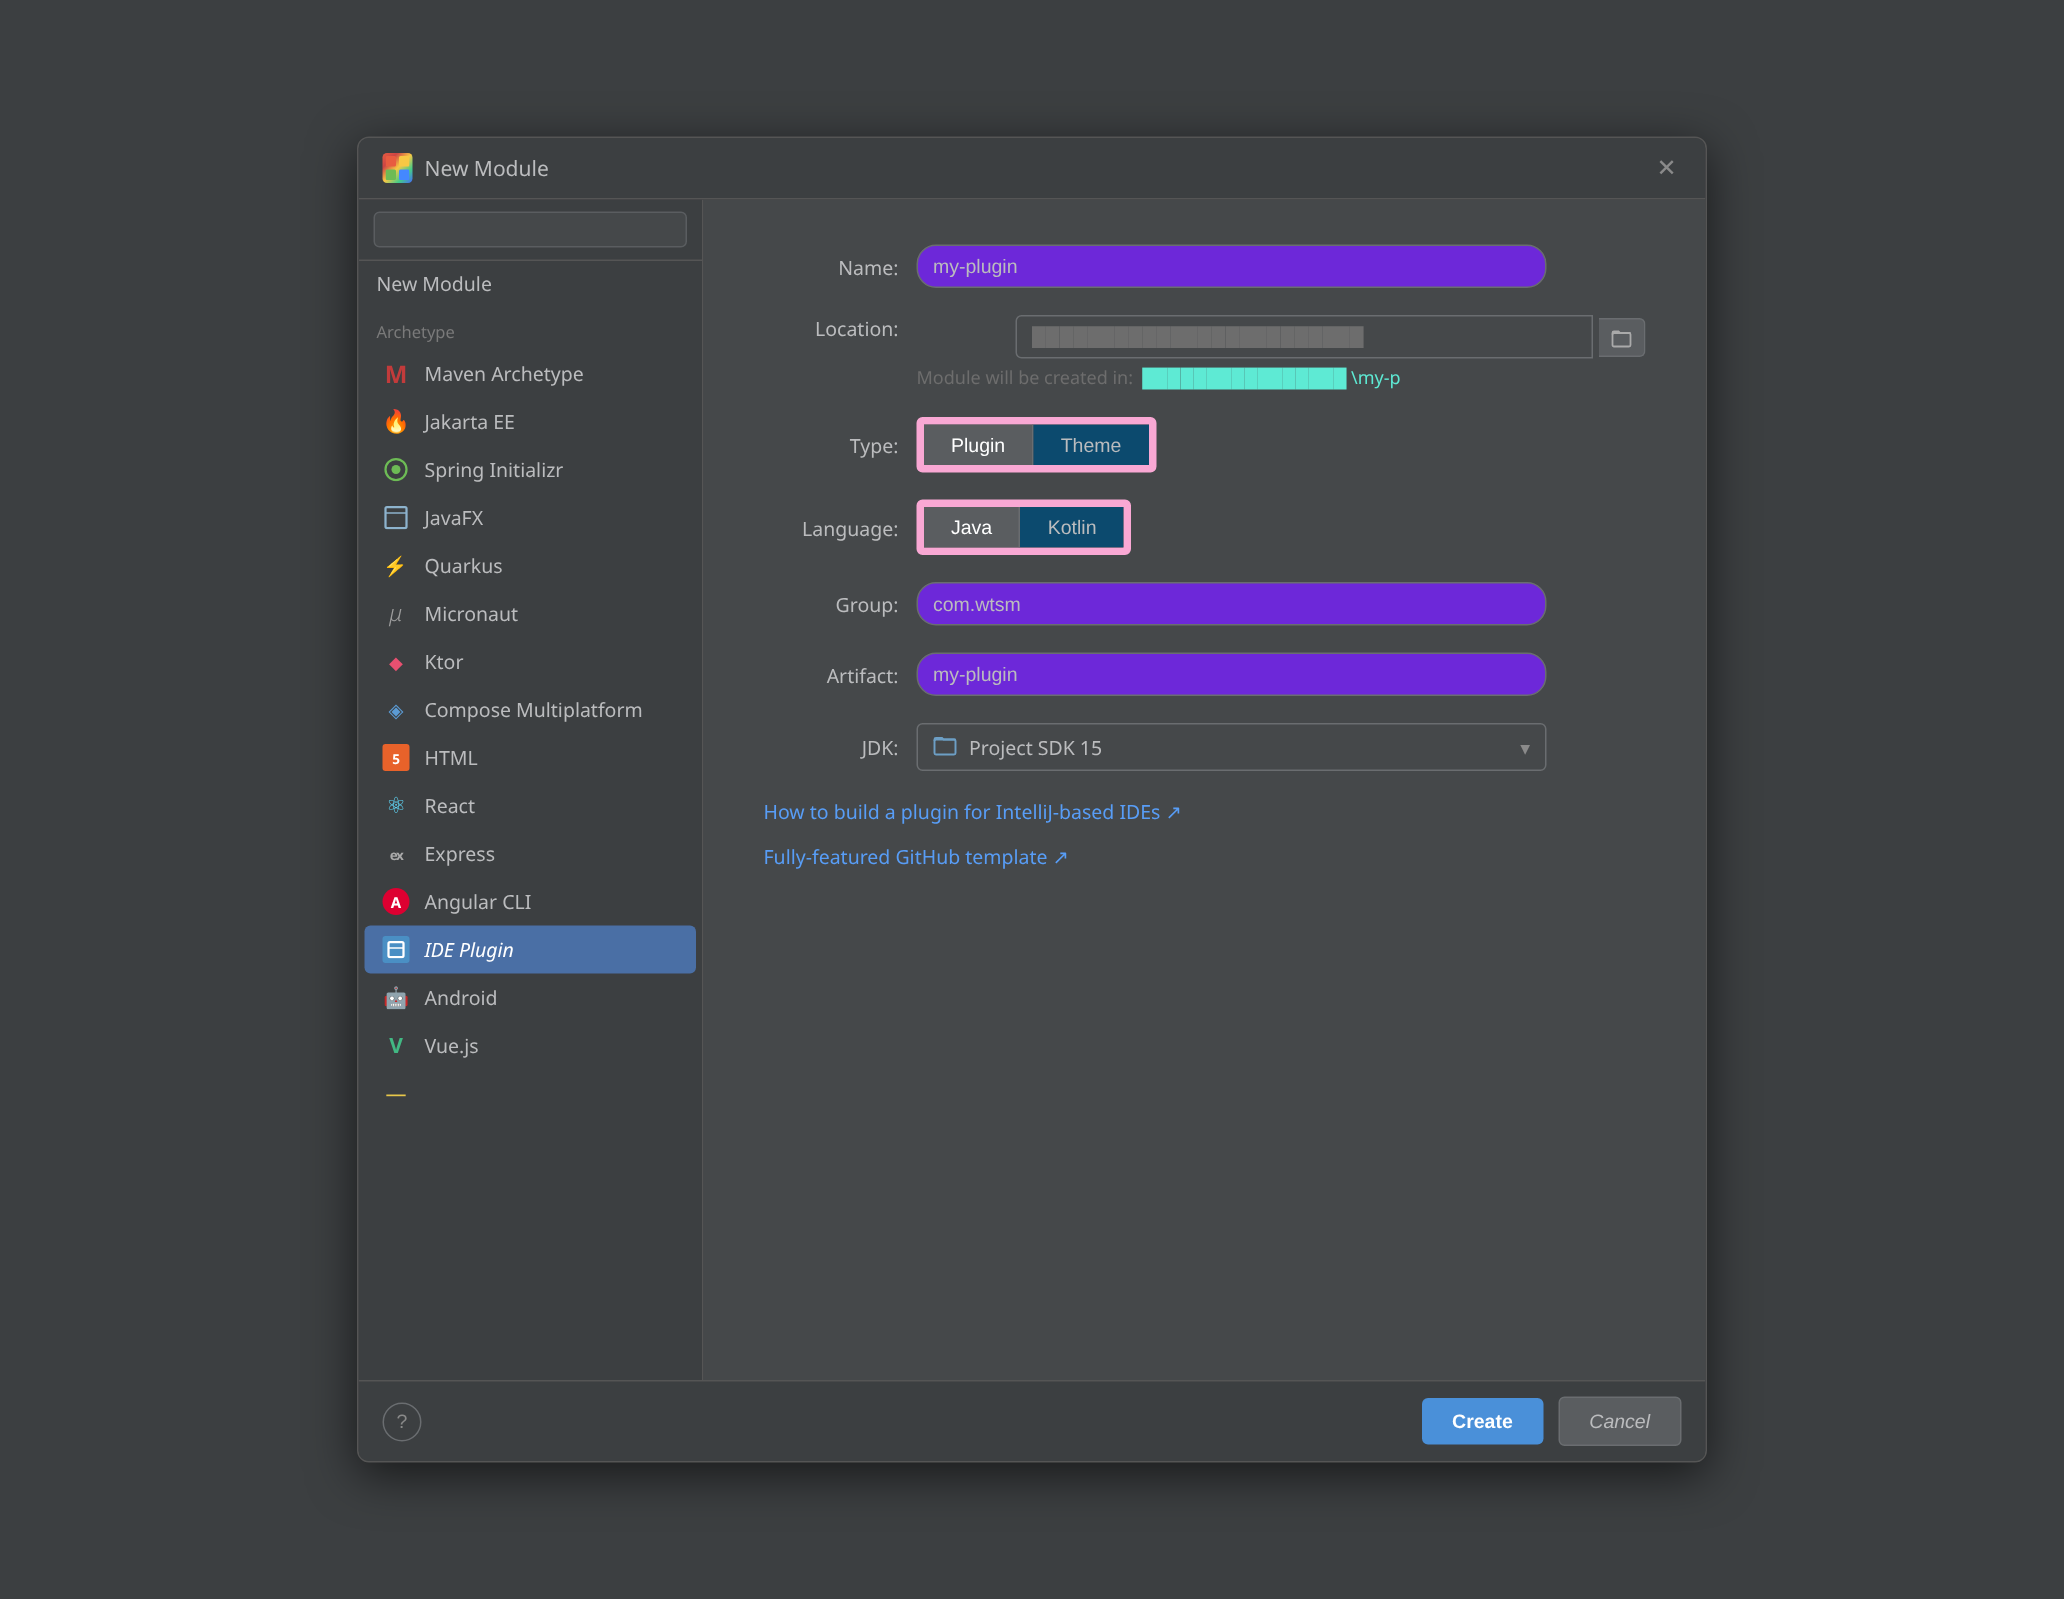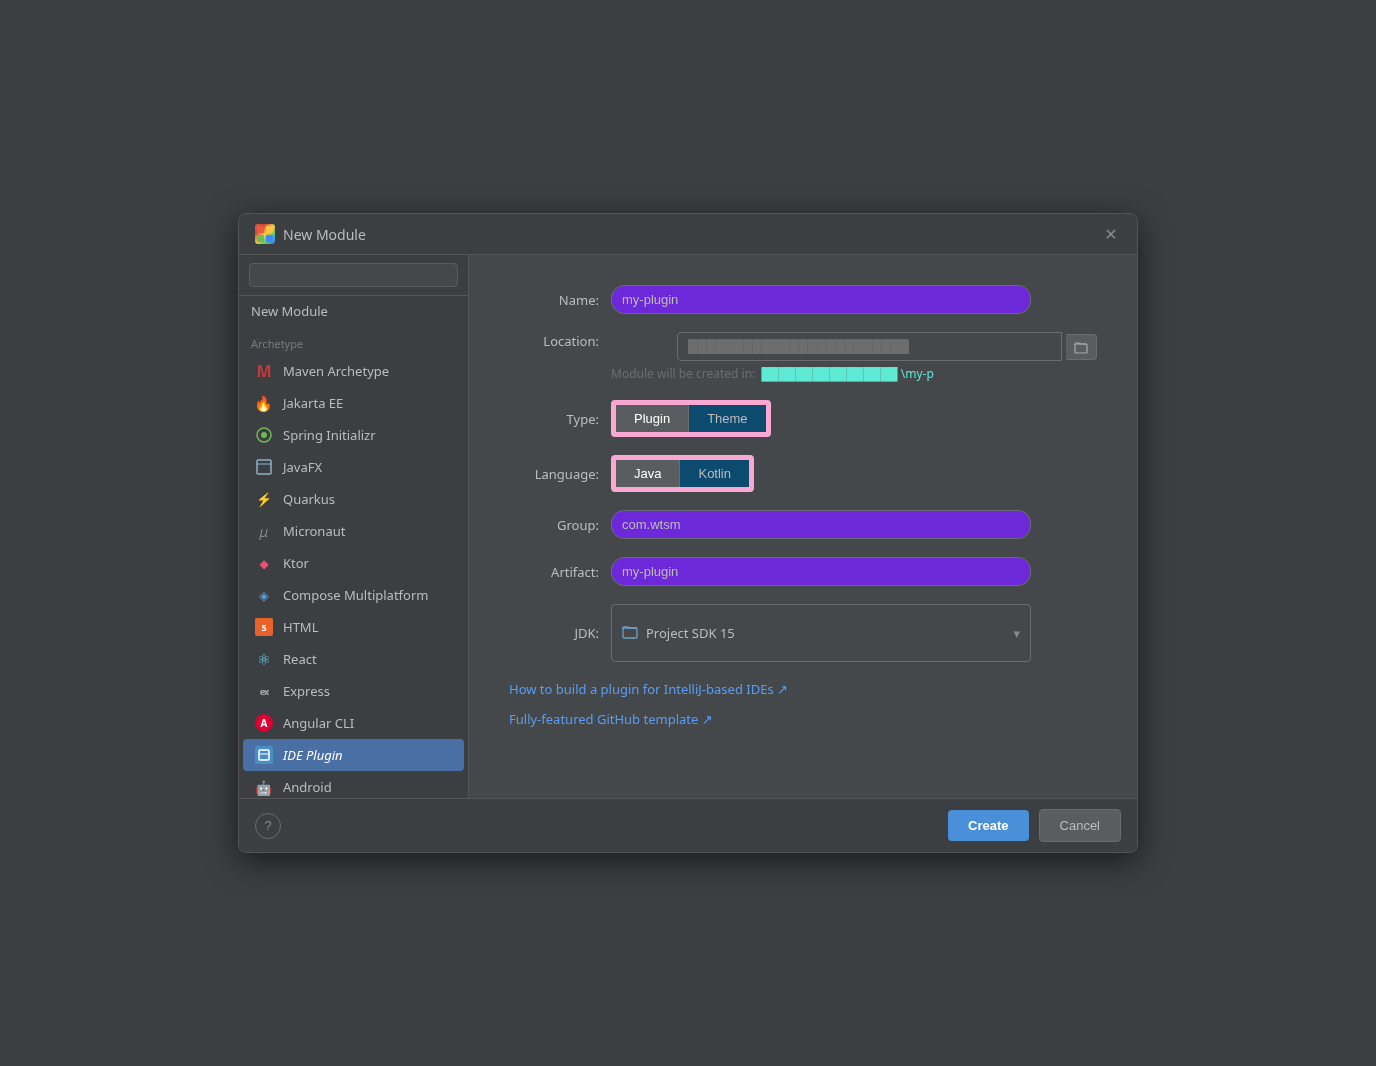--- a/index.html
+++ b/index.html
@@ -11,21 +11,21 @@
       justify-content: center;
       width: 1376px;
       height: 1066px;
       font-family: 'Segoe UI', system-ui, sans-serif;
       font-size: 13px;
       color: #bbbcbe;
     }
 
     .dialog {
       width: 900px;
-      height: 640px;
+      height: 884px;
       background: #3c3f41;
       border: 1px solid #555;
       border-radius: 8px;
       display: flex;
       flex-direction: column;
       overflow: hidden;
       box-shadow: 0 8px 32px rgba(0,0,0,0.6);
     }
 
     
@@ -311,21 +311,21 @@
       gap: 4px;
       margin-bottom: 12px;
     }
 
     .jdk-select {
       display: flex;
       align-items: center;
       background: #45484a;
       border: 1px solid #6a6d70;
       border-radius: 4px;
-      padding: 18px 10px;
+      padding: 5px 10px;
       cursor: pointer;
       max-width: 420px;
       flex: 1;
       gap: 8px;
       color: #bbbcbe;
     }
 
     .jdk-select-arrow {
       margin-left: auto;
       color: #8a8a8a;
@@ -355,20 +355,21 @@
     }
 
     .btn-cancel {
       background: #5a5d60;
       border: 1px solid #6a6d70;
       border-radius: 4px;
       color: #bbbcbe;
       padding: 8px 20px;
       font-size: 13px;
       cursor: pointer;
+      font-style: italic;
     }
 
     .help-btn {
       width: 26px;
       height: 26px;
       border: 1px solid #6a6d70;
       border-radius: 50%;
       background: #3c3f41;
       color: #8a8a8a;
       cursor: pointer;

